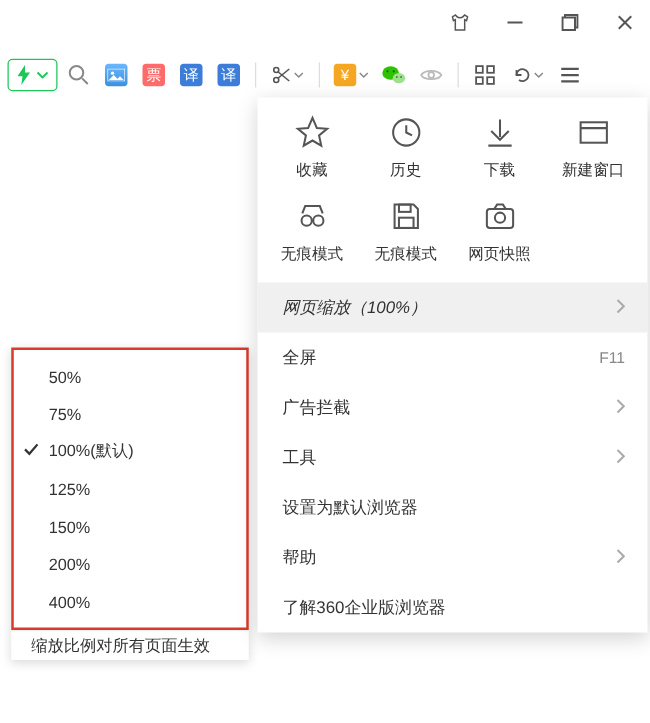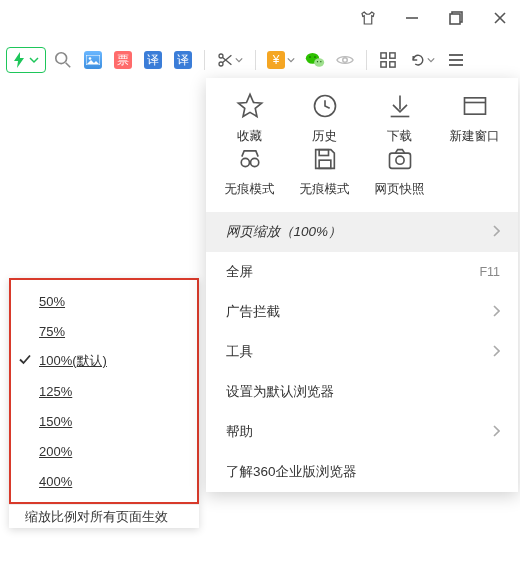--- a/index.html
+++ b/index.html
@@ -60,21 +60,20 @@
   }
   .zoom-opt {
     height: 30px;
     display:flex;
     align-items:center;
     padding-left: 28px;
     position: relative;
     font-size: 13px;
     color:#333;
     cursor:pointer;
-    text-decoration:underline;
   }
   .zoom-opt .check {
     position:absolute;
     left: 8px;
     top: 50%;
     transform: translateY(-50%);
   }
   .zoom-footer {
     height: 24px;
     display:flex;
@@ -89,20 +88,21 @@
     top: 78px;
     right: 2px;
     width: 312px;
     background:#fff;
     box-shadow: 0 4px 16px rgba(0,0,0,0.18);
   }
   .grid {
     display:grid;
     grid-template-columns: repeat(4, 1fr);
     padding: 14px 6px 8px;
+    row-gap: 14px;
   }
   .grid-item {
     display:flex;
     flex-direction:column;
     align-items:center;
     gap:8px;
     cursor:pointer;
   }
   .grid-item .lbl { font-size:12.5px; color:#333; }
   .grid-item svg { stroke:#555; stroke-width:1.4; fill:none; }

